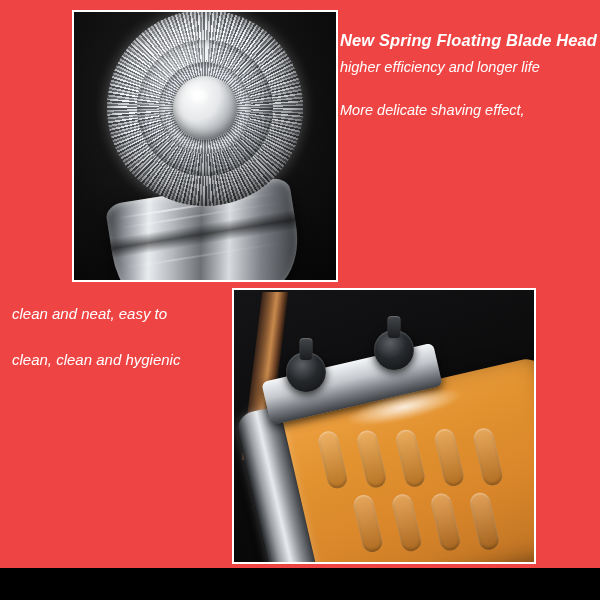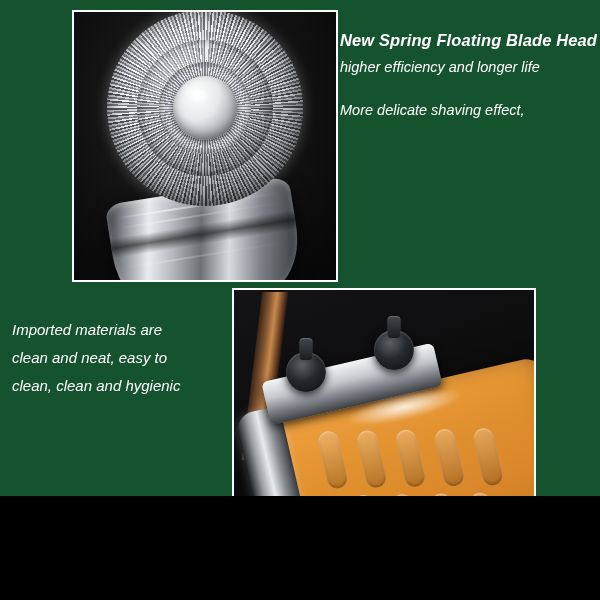--- a/index.html
+++ b/index.html
@@ -9,22 +9,22 @@
   }
   body {
     width: 600px;
     height: 600px;
     overflow: hidden;
     font-family: "Liberation Sans", sans-serif;
   }
   .stage {
     position: relative;
     width: 600px;
-    height: 496px;
-    background: #14532d;
+    height: 568px;
+    background: #ef4444;
     overflow: hidden;
   }
 
   
   .panel-top {
     position: absolute;
     left: 72px;
     top: 10px;
     width: 262px;
     height: 268px;
@@ -309,23 +309,22 @@
     </div>
   </div>
 
   <div class="text-top">
     <div class="headline">New Spring Floating Blade Head</div>
     <div class="subline" style="margin-top:4px;">higher efficiency and longer life</div>
     <div class="subline">More delicate shaving effect,</div>
   </div>
 
   <div class="text-left">
-    <div class="pvc-body">Imported materials are</div>
     <div class="pvc-body" style="margin-top:0;">clean and neat, easy to</div>
-    <div class="pvc-body" style="margin-top:0;">clean, clean and hygienic</div>
+    <div class="pvc-body" style="margin-top:18px;">clean, clean and hygienic</div>
   </div>
 
   <div class="panel-bottom">
     <div class="copper-strip"></div>
     <div class="device-body">
       <div class="device-edge"></div>
       <div class="pad" style="left:62px;  top:26px;"></div>
       <div class="pad" style="left:100px; top:34px;"></div>
       <div class="pad" style="left:138px; top:42px;"></div>
       <div class="pad" style="left:176px; top:50px;"></div>

